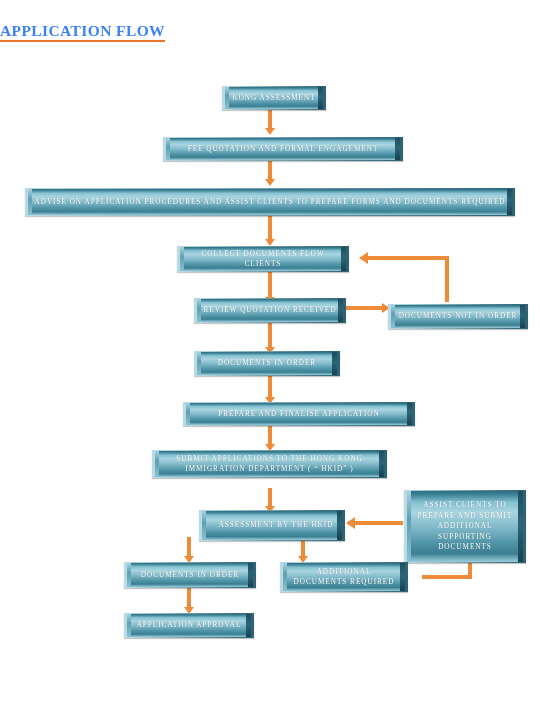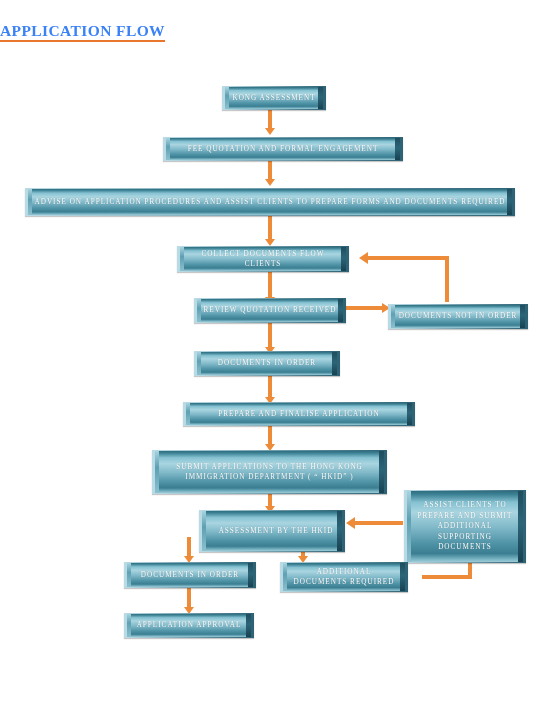--- a/index.html
+++ b/index.html
@@ -211,26 +211,26 @@
   </div>
 
   <div class="node" style="left:194px; top:351px; width:146px; height:25px;">
     <span class="node-text">DOCUMENTS IN ORDER</span>
   </div>
 
   <div class="node" style="left:175px; top:402px; width:232px; height:24px;margin-left:8px;">
     <span class="node-text">PREPARE AND FINALISE APPLICATION</span>
   </div>
 
-  <div class="node" style="left:152px; top:450px; width:235px; height:44px;">
+  <div class="node" style="left:152px; top:450px; width:235px; height:28px;">
     <span class="node-text">SUBMIT APPLICATIONS TO THE HONG KONG
 IMMIGRATION DEPARTMENT ( “ HKID” )</span>
   </div>
 
-  <div class="node" style="left:199px; top:510px; width:146px; height:42px;padding-left:8px;">
+  <div class="node" style="left:199px; top:510px; width:146px; height:31px;padding-left:8px;">
     <span class="node-text">ASSESSMENT BY THE HKID</span>
   </div>
 
   <div class="node" style="left:404px; top:490px; width:122px; height:73px;">
     <span class="node-text">ASSIST CLIENTS TO
 PREPARE AND SUBMIT
 ADDITIONAL SUPPORTING
 DOCUMENTS</span>
   </div>
 

